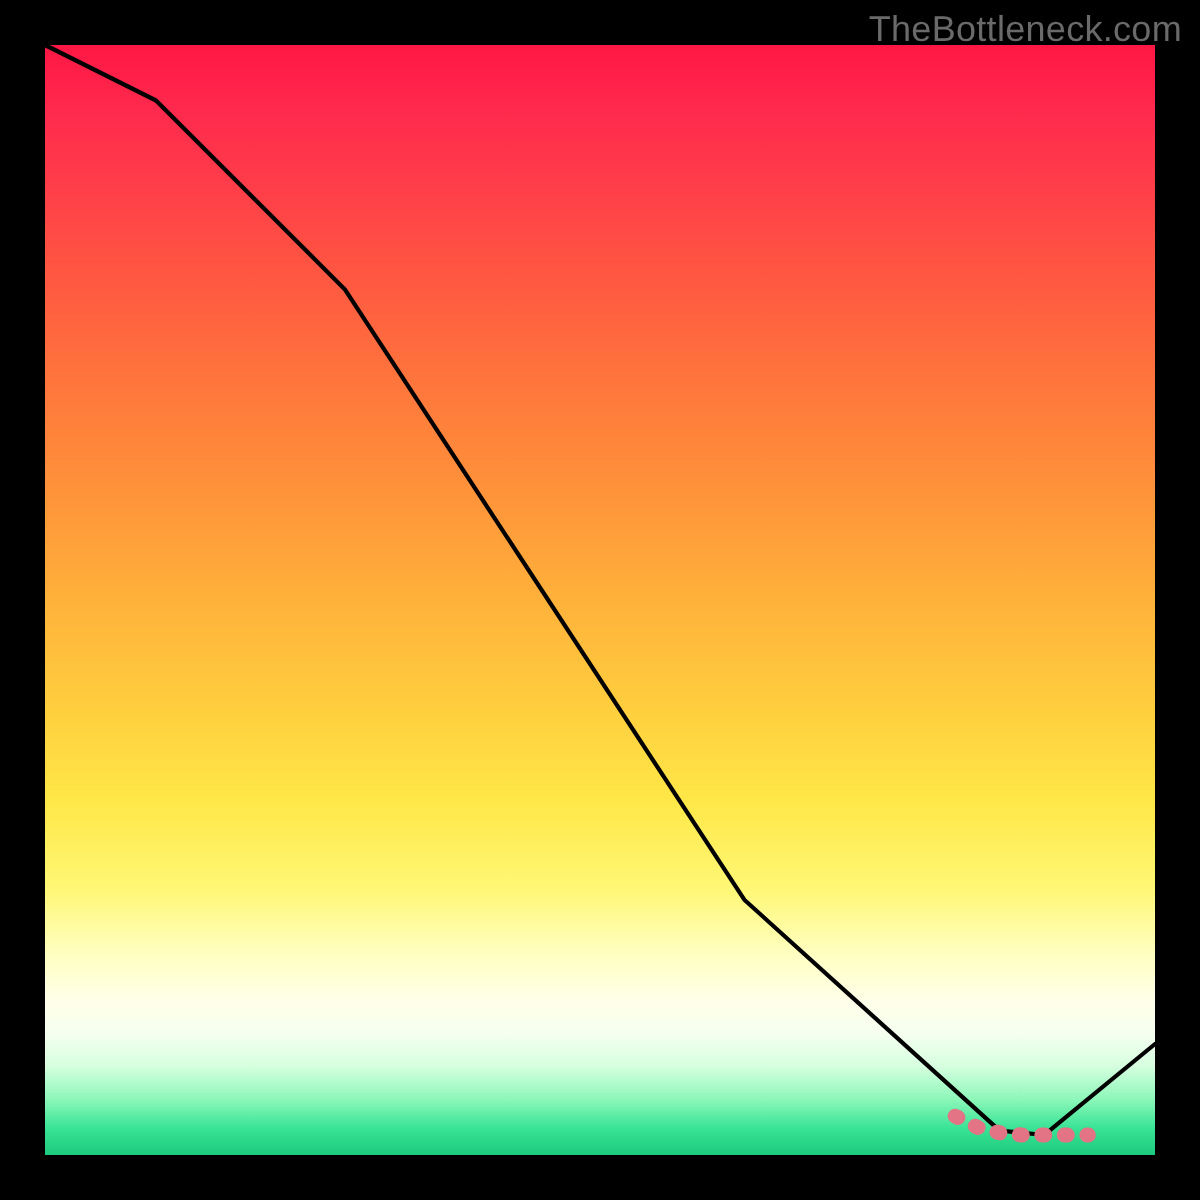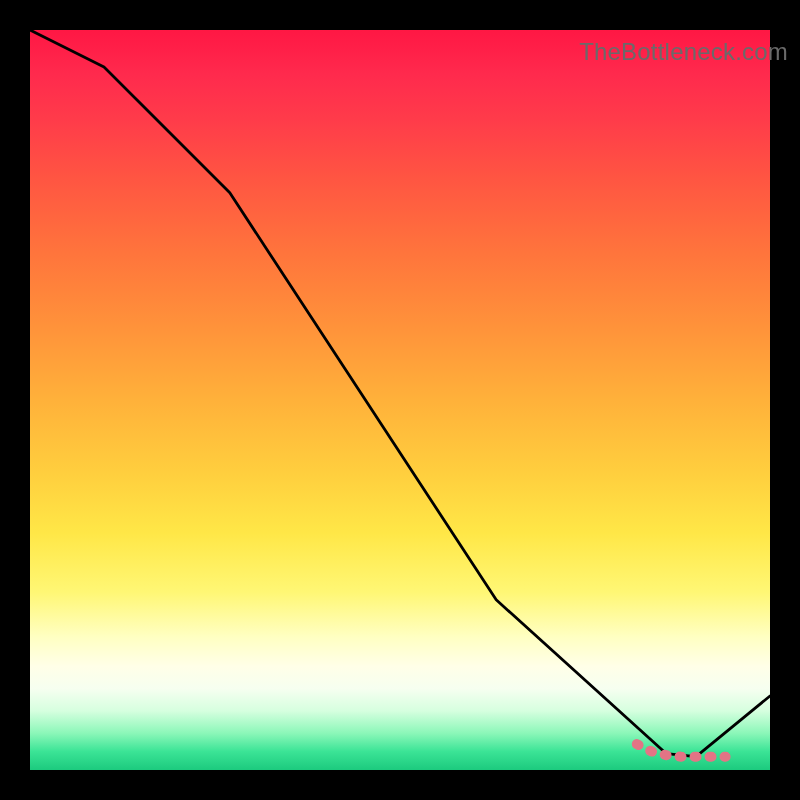--- a/index.html
+++ b/index.html
@@ -19,21 +19,20 @@
   }
   .watermark {
     position: absolute;
     top: 6px;
     right: 12px;
     color: #6a6a6a;
     font-size: 24px;
     font-weight: 500;
     letter-spacing: 0.2px;
     z-index: 5;
-    margin-top: 32px;
   }
   .plot-outer {
     position: absolute;
     left: 30px;
     top: 30px;
     width: 740px;
     height: 740px;
     background: #000;
   }
   

